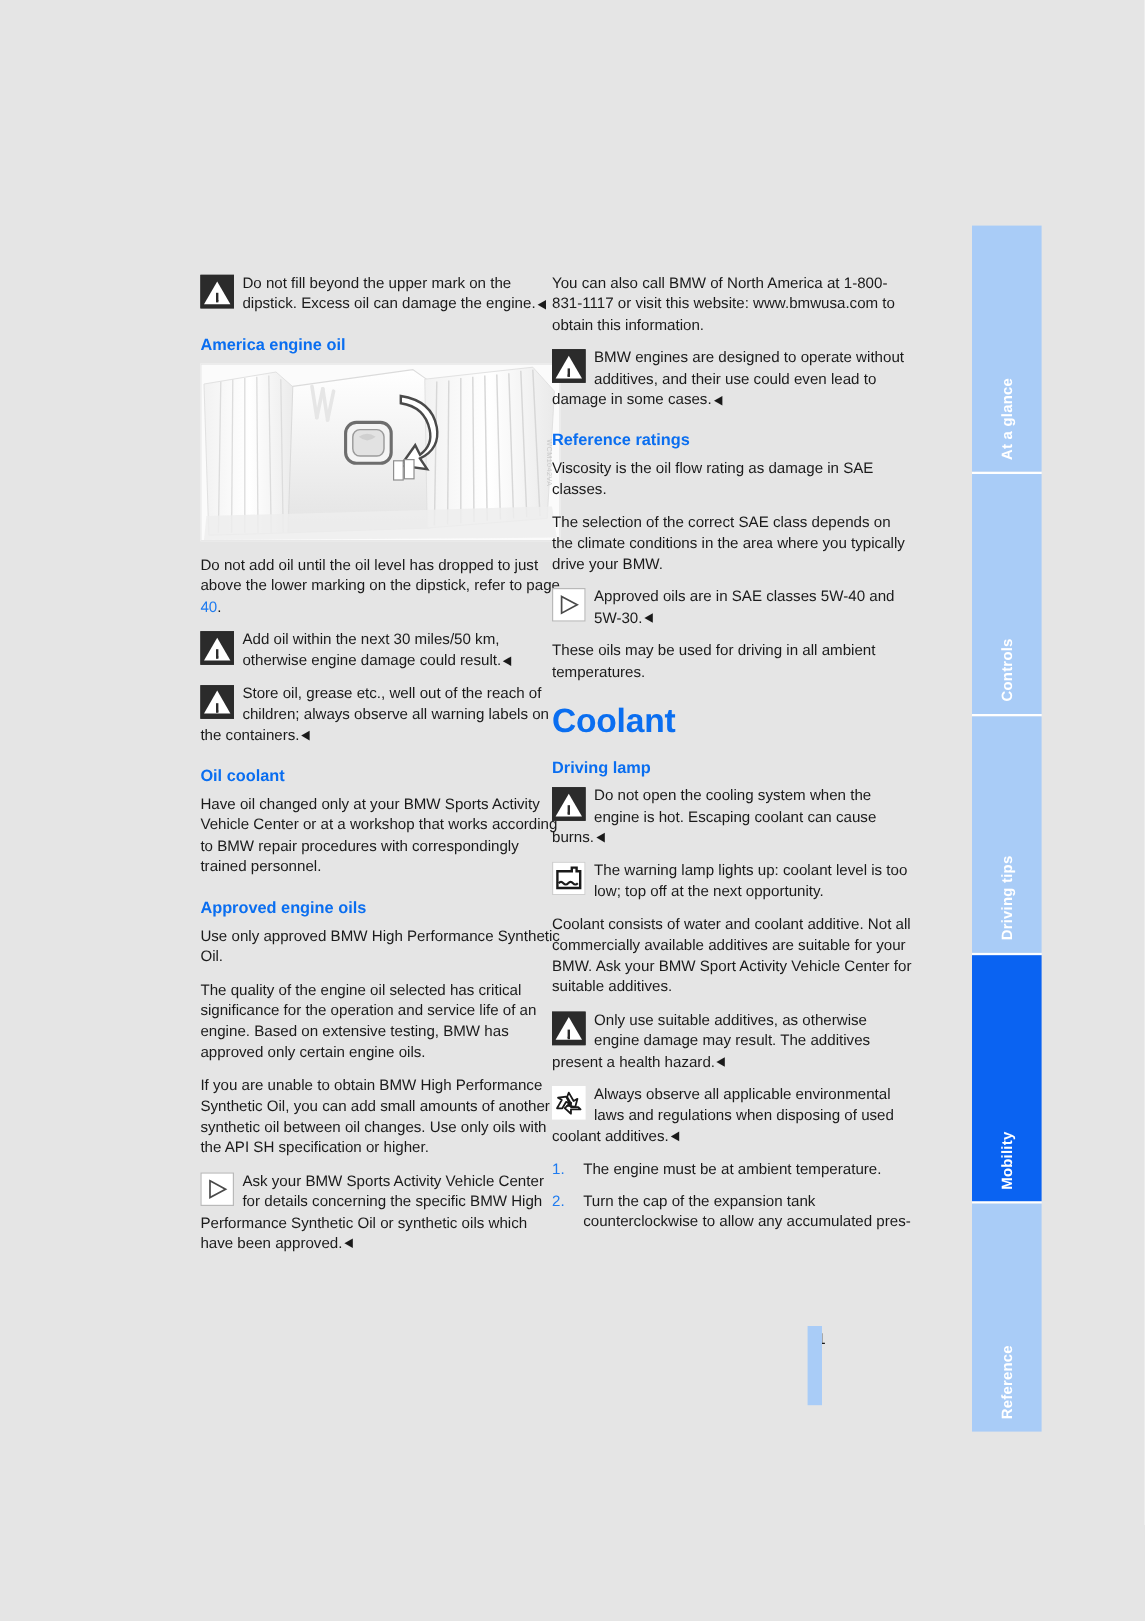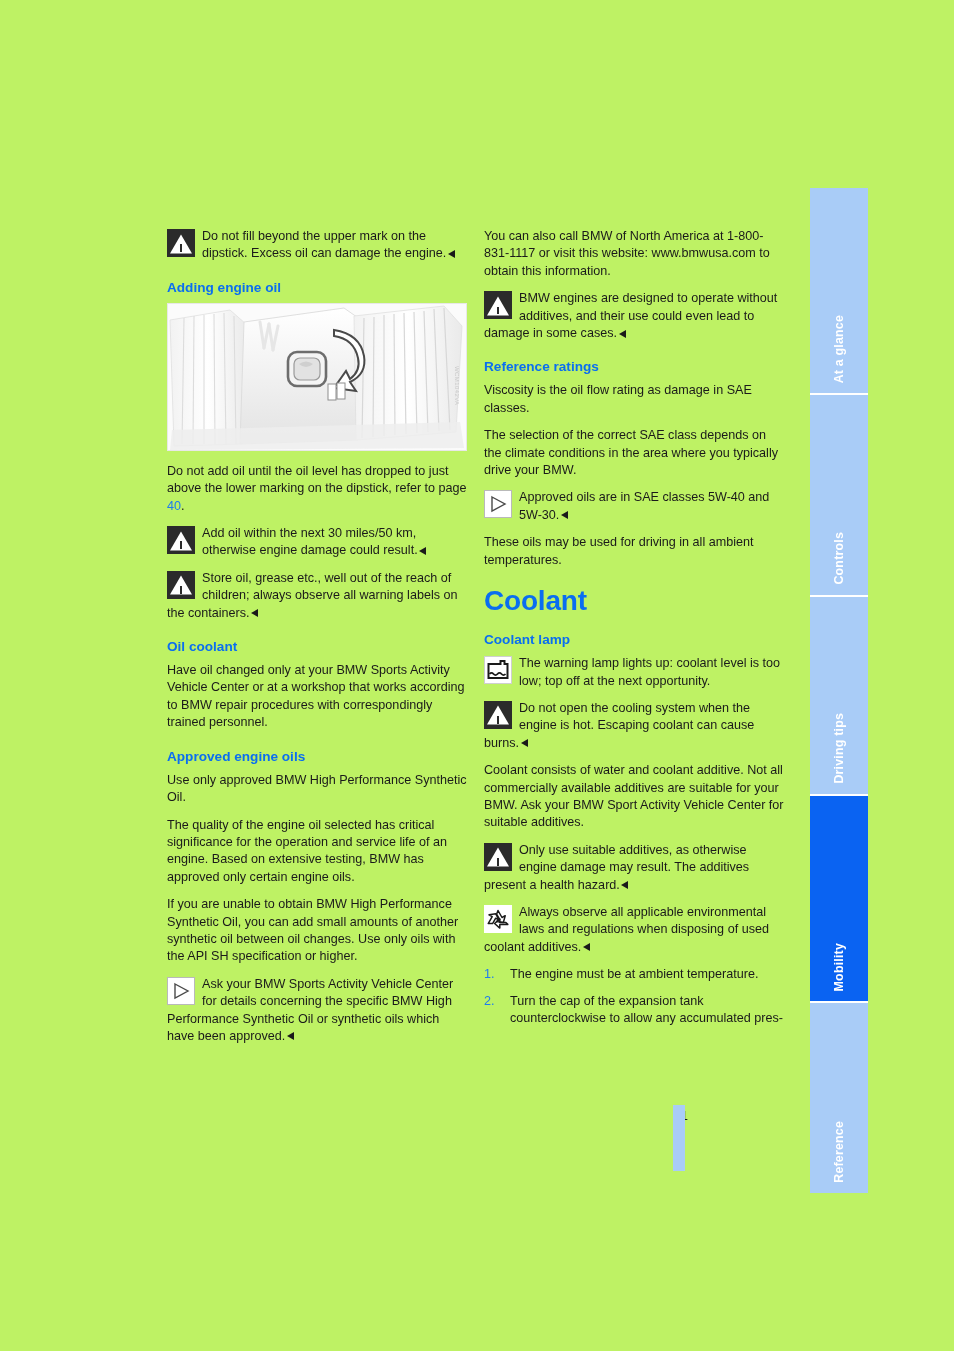--- a/index.html
+++ b/index.html
@@ -8,32 +8,32 @@
     background: #ffffff;
   }
   body {
     width: 954px; height: 1351px;
     position: relative;
     font-family: "Liberation Sans", sans-serif;
     color: #1a1a1a;
     overflow: hidden;
   }
 
-  .page { position: absolute; inset: 0; background: #bef264; }
+  .page { position: absolute; inset: 0; background: #e5e5e5; }
 
   
   .col {
     position: absolute;
     top: 228px;
     width: 300px;
     font-size: 12.6px;
     line-height: 17.4px;
   }
   .col-left  { left: 167px; }
-  .col-right { left: 484px; }
+  .col-right { left: 460px; }
 
   p { margin: 0 0 10px 0; }
 
   
   h1.chapter {
     font-size: 28px;
     line-height: 28px;
     font-weight: bold;
     color: #0a6ef0;
     margin: 18px 0 14px 0;
@@ -208,21 +208,21 @@
 
     <div class="note">
       <span class="ico icon-warning">
         <span class="tri"></span>
           <span class="bang"></span>
           <span class="dot"></span>
       </span>
       <span class="txt">Do not fill beyond the upper mark on the dipstick. Excess oil can damage the engine.</span><span class="endmark"></span>
     </div>
 
-    <h2 class="section">Adding engine oil</h2>
+    <h2 class="section">America engine oil</h2>
 
     <div class="figure">
       <svg width="298" height="146" viewBox="0 0 298 146">
         <defs>
           <linearGradient id="gA" x1="0" y1="0" x2="1" y2="0">
             <stop offset="0" stop-color="#f2f2f2"></stop>
               <stop offset="0.5" stop-color="#ffffff"></stop>
               <stop offset="1" stop-color="#eaeaea"></stop>
           </linearGradient>
           <linearGradient id="gB" x1="0" y1="0" x2="0" y2="1">
@@ -341,39 +341,39 @@
           <path d="M4 3 L17 10 L4 17 Z" fill="none" stroke="#4a4a4a" stroke-width="1.4"></path>
         </svg>
       </span>
       <span class="txt">Approved oils are in SAE classes 5W-40 and 5W-30.</span><span class="endmark"></span>
     </div>
 
     <p>These oils may be used for driving in all ambient temperatures.</p>
 
     <h1 class="chapter">Coolant</h1>
 
-    <h2 class="section">Coolant lamp</h2>
+    <h2 class="section">Driving lamp</h2>
+
+    <div class="note">
+      <span class="ico icon-warning">
+        <span class="tri"></span>
+          <span class="bang"></span>
+          <span class="dot"></span>
+      </span>
+      <span class="txt">Do not open the cooling system when the engine is hot. Escaping coolant can cause burns.</span><span class="endmark"></span>
+    </div>
 
     <div class="note">
       <span class="ico icon-coolant">
         <svg width="24" height="24" viewBox="0 0 24 24">
           <path d="M2.5 6 L14.5 6 L14.5 3 L18.5 3 L18.5 6 L21.5 6 L21.5 20 L2.5 20 Z" fill="none" stroke="#1a1a1a" stroke-width="2"></path>
           <path d="M3.5 16 q2 -2.2 4 0 q2 2.2 4 0 q2 -2.2 4 0 q2 2.2 4 0" fill="none" stroke="#1a1a1a" stroke-width="1.8"></path>
         </svg>
       </span>
       <span class="txt">The warning lamp lights up: coolant level is too low; top off at the next opportunity.</span>
-    </div>
-
-    <div class="note">
-      <span class="ico icon-warning">
-        <span class="tri"></span>
-          <span class="bang"></span>
-          <span class="dot"></span>
-      </span>
-      <span class="txt">Do not open the cooling system when the engine is hot. Escaping coolant can cause burns.</span><span class="endmark"></span>
     </div>
 
     <p>Coolant consists of water and coolant additive. Not all commercially available additives are suitable for your BMW. Ask your BMW Sport Activity Vehicle Center for suitable additives.</p>
 
     <div class="note">
       <span class="ico icon-warning">
         <span class="tri"></span>
           <span class="bang"></span>
           <span class="dot"></span>
       </span>

